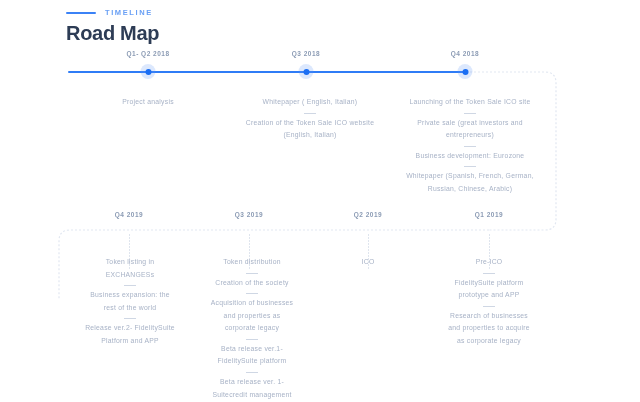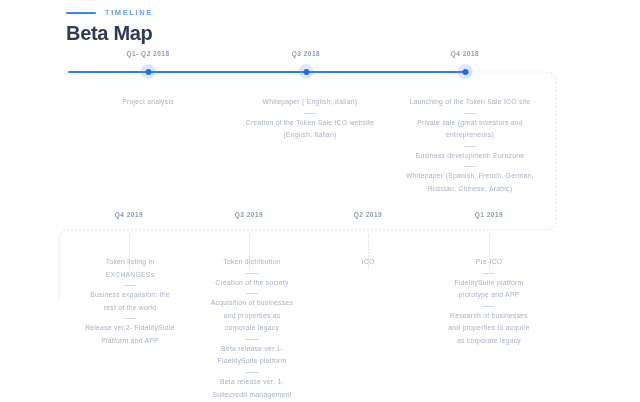--- a/index.html
+++ b/index.html
@@ -83,21 +83,21 @@
 </style>
 </head>
 <body>
 
 <div class="page">
 
   <div class="eyebrow">
     <span class="eyebrow-rule"></span>
     <span class="eyebrow-text">TIMELINE</span>
   </div>
-  <h1 class="page-title">Beta Map</h1>
+  <h1 class="page-title">Road Map</h1>
 
   <svg class="connector" viewBox="0 0 640 402" xmlns="http://www.w3.org/2000/svg">
 
     <path d="M 466 72 H 545 Q 556 72 556 83 V 219 Q 556 230 545 230 H 489" fill="none" stroke="#e1e7f1" stroke-width="1.2" stroke-dasharray="2 2"></path>
 
     <path d="M 489 230 H 70 Q 59 230 59 241 V 300" fill="none" stroke="#e1e7f1" stroke-width="1.2" stroke-dasharray="2 2"></path>
   </svg>
 
   <div class="row1-line"></div>
 

